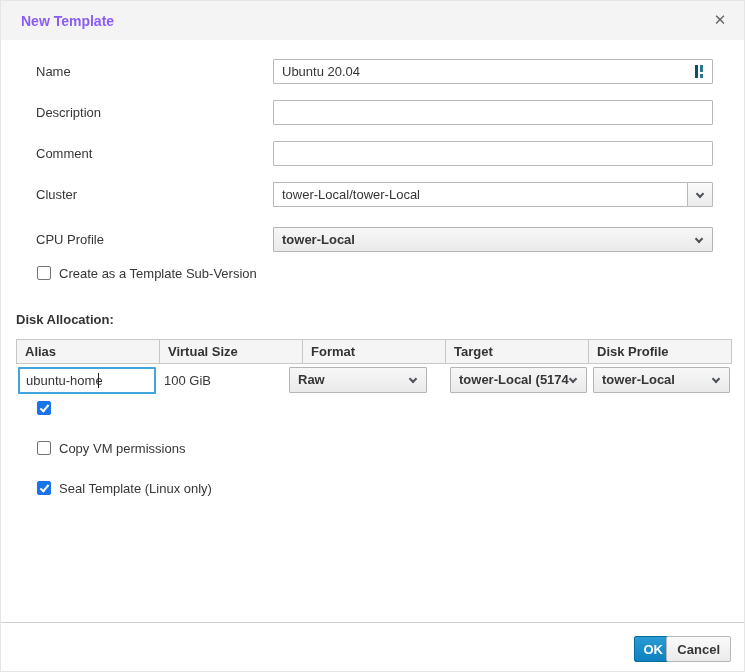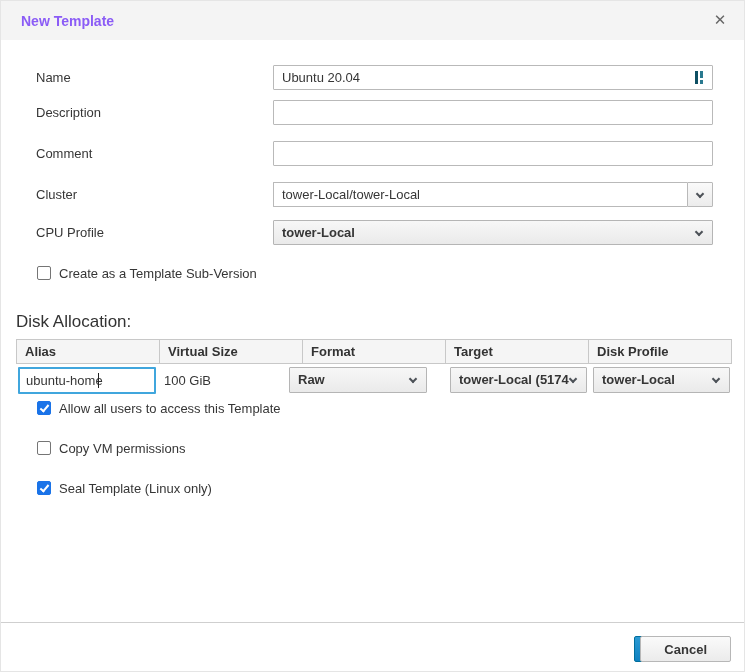--- a/index.html
+++ b/index.html
@@ -22,25 +22,25 @@
   }
   .close-btn {
     position:absolute; right:15px; top:9px; width:18px; height:20px;
     font-size:15px; color:#666; text-align:center; line-height:20px;
     cursor:pointer; background:none; border:none;
     font-family:"Liberation Sans", sans-serif;
   }
 
   
   .form-row { position:absolute; left:0; width:745px; height:25px; }
-  .row-name        { top:64px; }
+  .row-name        { top:58px; }
   .row-description { top:99px; }
   .row-comment     { top:140px; }
   .row-cluster     { top:181px; }
-  .row-cpu         { top:219px; }
+  .row-cpu         { top:226px; }
 
   .field-label {
     position:absolute; left:35px; top:0; line-height:25px;
     font-size:13px; color:#363636;
   }
 
   .text-input {
     position:absolute; left:272px; top:0; width:440px; height:25px;
     border:1px solid #b9b9b9; border-radius:1px; background:#fff;
     padding:0 8px; font:13px "Liberation Sans", sans-serif; color:#363636;
@@ -99,21 +99,21 @@
     border:solid #fff; border-width:0 2px 2px 0; transform:rotate(40deg);
   }
   .check-label {
     position:absolute; left:58px; top:0; line-height:15px;
     font-size:13px; color:#363636;
   }
 
   
   .section-title {
     position:absolute; left:15px; top:311px;
-    font-size:17px; font-weight:normal; color:#333;
+    font-size:13px; font-weight:bold; color:#333;
   }
   .disk-table-header {
     position:absolute; left:15px; top:338px; width:716px; height:25px;
     display:flex; background:#f5f5f5; border:1px solid #c8c8c8;
   }
   .th {
     flex:1 1 0; border-right:1px solid #c8c8c8; padding-left:8px;
     font-size:13px; font-weight:bold; line-height:23px; color:#333;
     overflow:hidden; white-space:nowrap;
   }
@@ -143,21 +143,21 @@
   .btn {
     position:absolute; top:635px; height:26px; border-radius:2px;
     font:600 13px "Liberation Sans", sans-serif; cursor:pointer;
   }
   .btn-ok {
     right:71px; padding:0 9px; color:#fff;
     background:linear-gradient(to bottom,#2b9ad4,#0f81c0);
     border:1px solid #006e9c;
   }
   .btn-cancel {
-    right:13px; padding:0 23px; color:#363636;
+    right:13px; padding:0 10px; color:#363636;
     background:linear-gradient(to bottom,#fafafa,#ebebeb);
     border:1px solid #b7b7b7;
   }
 </style>
 </head>
 <body>
 
 <div class="dialog">
 
   <div class="dialog-header">
@@ -228,21 +228,20 @@
     <span>tower-Local (5174</span>
     <span class="chev"></span>
   </div>
   <div class="select select-profile">
     <span>tower-Local</span>
     <span class="chev"></span>
   </div>
 
   <div class="check-row row-opt0">
     <span class="checkbox" data-checked="true"></span>
-    <span class="check-label">Allow all users to access this Template</span>
   </div>
   <div class="check-row row-opt1">
     <span class="checkbox" data-checked="false"></span>
     <span class="check-label">Copy VM permissions</span>
   </div>
   <div class="check-row row-opt2">
     <span class="checkbox" data-checked="true"></span>
     <span class="check-label">Seal Template (Linux only)</span>
   </div>
 

